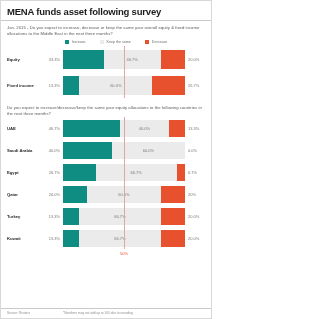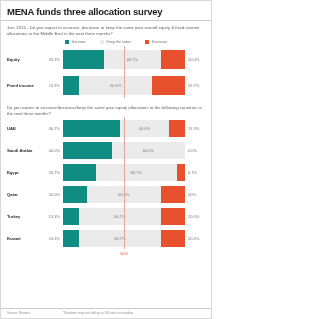--- a/index.html
+++ b/index.html
@@ -166,21 +166,21 @@
     color: #8f8f8f;
   }
   .spacer-sm { height: 3px; }
 </style>
 </head>
 <body>
 
 <div class="page">
 
   <div class="title-bar">
-    <div class="title">MENA funds three allocation survey</div>
+    <div class="title">MENA funds asset following survey</div>
   </div>
 
   <div class="question">Jan. 2015 - Do you expect to increase, decrease or keep the same your overall equity &amp; fixed income allocations to the Middle East in the next three months?</div>
 
   <div class="legend" id="legend-host">
       <div class="legend-item">
         <span class="legend-swatch" style="background: rgb(15, 141, 130);"></span>
         <span class="legend-label">Increase</span>
       </div>
       <div class="legend-item">

